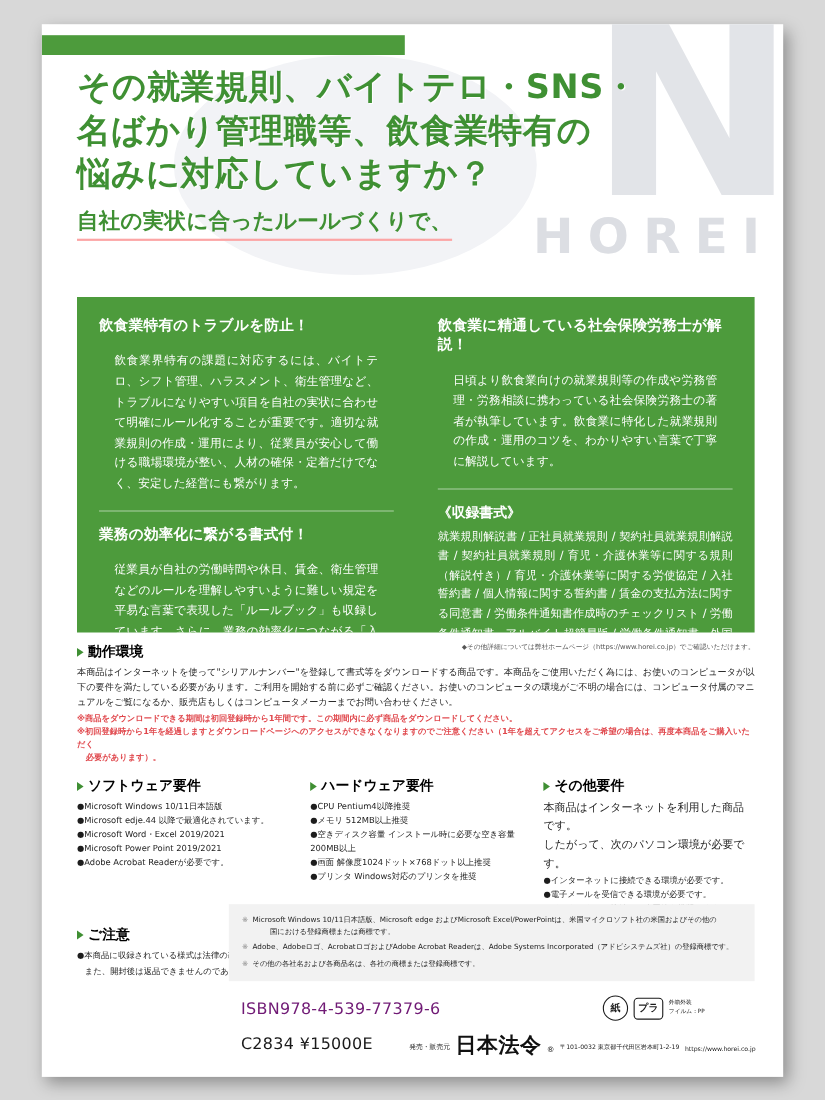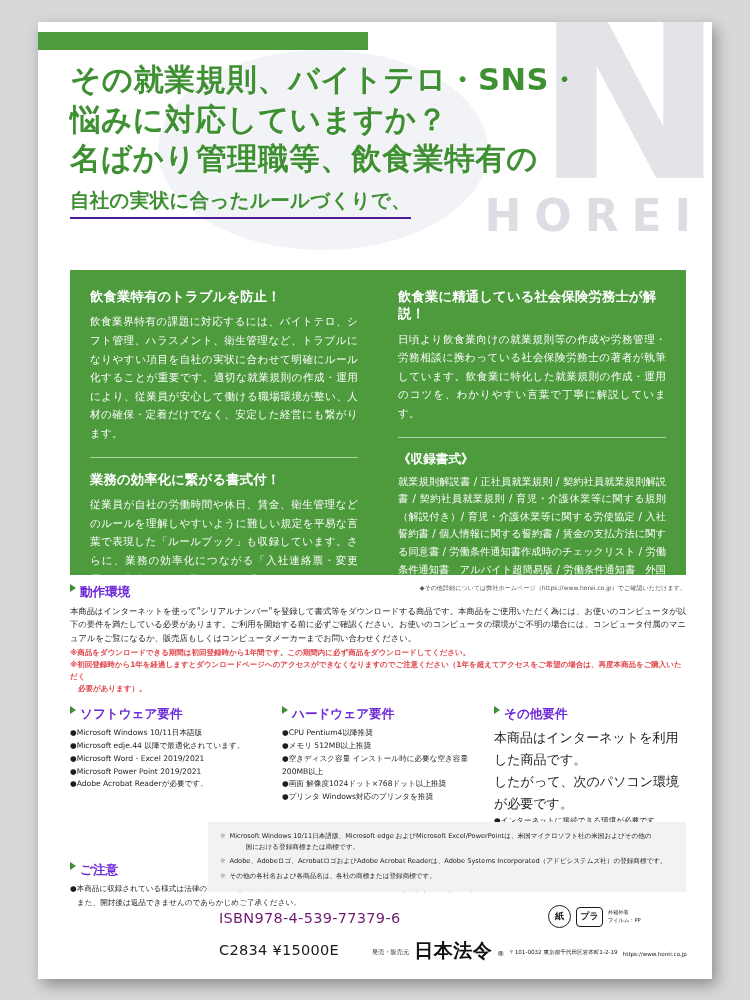--- a/index.html
+++ b/index.html
@@ -48,21 +48,21 @@
     line-height:1.30;letter-spacing:.5px;
     text-shadow:1px 1px 0 rgba(255,255,255,.9);
   }
   .hl-sub{
     margin-top:7px;
     font-size:19.5px;font-weight:700;color:#3f9033;
     line-height:1.55;letter-spacing:.3px;
   }
   .hl-sub .ul{
     display:inline-block;
-    border-bottom:2px solid #4c1d95;
+    border-bottom:2px solid #fca5a5;
     padding-bottom:1px;
   }
   
   .panel{
     position:absolute;left:32px;top:248px;
     width:616px;height:305px;
     background:#4d9b3c;
     display:flex;
     box-sizing:border-box;
     padding:18px 0 10px 0;
@@ -74,42 +74,42 @@
     flex:1 1 50%;
     position:relative;z-index:2;
   }
   .col.left{border-right:none;}
   .blk-h{
     color:#ffffff;font-weight:700;font-size:13.3px;
     letter-spacing:.2px;margin:0 0 7px 0;line-height:1.3;
   }
   .blk-p{
     color:#ffffff;font-size:10.6px;line-height:1.76;
-    text-align:justify;margin:0;letter-spacing:.1px;
+    text-align:justify;margin:14px;letter-spacing:.1px;
   }
   .hr-soft{
     border:0;border-top:1px solid rgba(255,255,255,.55);
     margin:14px 0 13px 0;
   }
   .forms-h{
     color:#ffffff;font-weight:700;font-size:12.6px;margin:0 0 5px 0;
   }
   .forms-p{
     color:#ffffff;font-size:10.2px;line-height:1.72;
     text-align:justify;margin:0;
   }
   
   .specs{position:absolute;left:32px;top:562px;width:616px;}
   .note-right{
     position:absolute;right:0;top:0;
     font-size:6.1px;color:#555;letter-spacing:0;
   }
   .sec-h{
-    color:#6d28d9;font-weight:700;font-size:12.6px;
-    margin:0 0 4px 0;display:flex;gap:4px;
+    color:#000000;font-weight:700;font-size:12.6px;
+    margin:0 0 4px 0;display:flex;align-items:center;gap:4px;
   }
   .tri{
     width:0;height:0;
     border-left:6px solid #3f8f33;
     border-top:4px solid transparent;
     border-bottom:4px solid transparent;
     display:inline-block;
   }
   .body-p{
     font-size:8.3px;color:#1d1d1d;line-height:1.62;
@@ -123,21 +123,21 @@
   .three{
     display:flex;margin-top:11px;gap:0;
   }
   .three .c1{width:212px;}
   .three .c2{width:212px;}
   .three .c3{width:192px;}
   .li{
     font-size:7.6px;color:#1d1d1d;line-height:1.68;
     margin:0;letter-spacing:0;
   }
-  .cap{font-size:13px;color:#1d1d1d;line-height:1.68;margin:0;}
+  .cap{font-size:10px;color:#1d1d1d;line-height:1.68;margin:0;}
   .caution{margin-top:9px;}
   .caution .body-p{font-size:7.6px;}
   .caution .sub{padding-left:7px;display:block;}
   
   .tmbox{
     position:absolute;left:170px;top:800px;
     width:478px;
     background:#f2f2f2;
     padding:9px 12px 10px 12px;
     box-sizing:border-box;
@@ -192,22 +192,22 @@
 <div class="page">
 
   <div class="wm wm-circle"></div>
   <div class="wm wm-n">N</div>
   <div class="wm wm-horei">HOREI</div>
 
   <div class="topbar"></div>
 
   <div class="headline">
     <div class="hl-main">その就業規則、バイトテロ・SNS・</div>
+    <div class="hl-main">名ばかり管理職等、飲食業特有の</div>
     <div class="hl-main">悩みに対応していますか？</div>
-    <div class="hl-main">名ばかり管理職等、飲食業特有の</div>
     <div class="hl-sub">
       <span class="ul">自社の実状に合ったルールづくりで、</span><br>
     </div>
   </div>
 
   <div class="panel">
 
     <div class="col left">
       <p class="blk-h">飲食業特有のトラブルを防止！</p>
       <p class="blk-p">飲食業界特有の課題に対応するには、バイトテロ、シフト管理、ハラスメント、衛生管理など、トラブルになりやすい項目を自社の実状に合わせて明確にルール化することが重要です。適切な就業規則の作成・運用により、従業員が安心して働ける職場環境が整い、人材の確保・定着だけでなく、安定した経営にも繋がります。</p>

